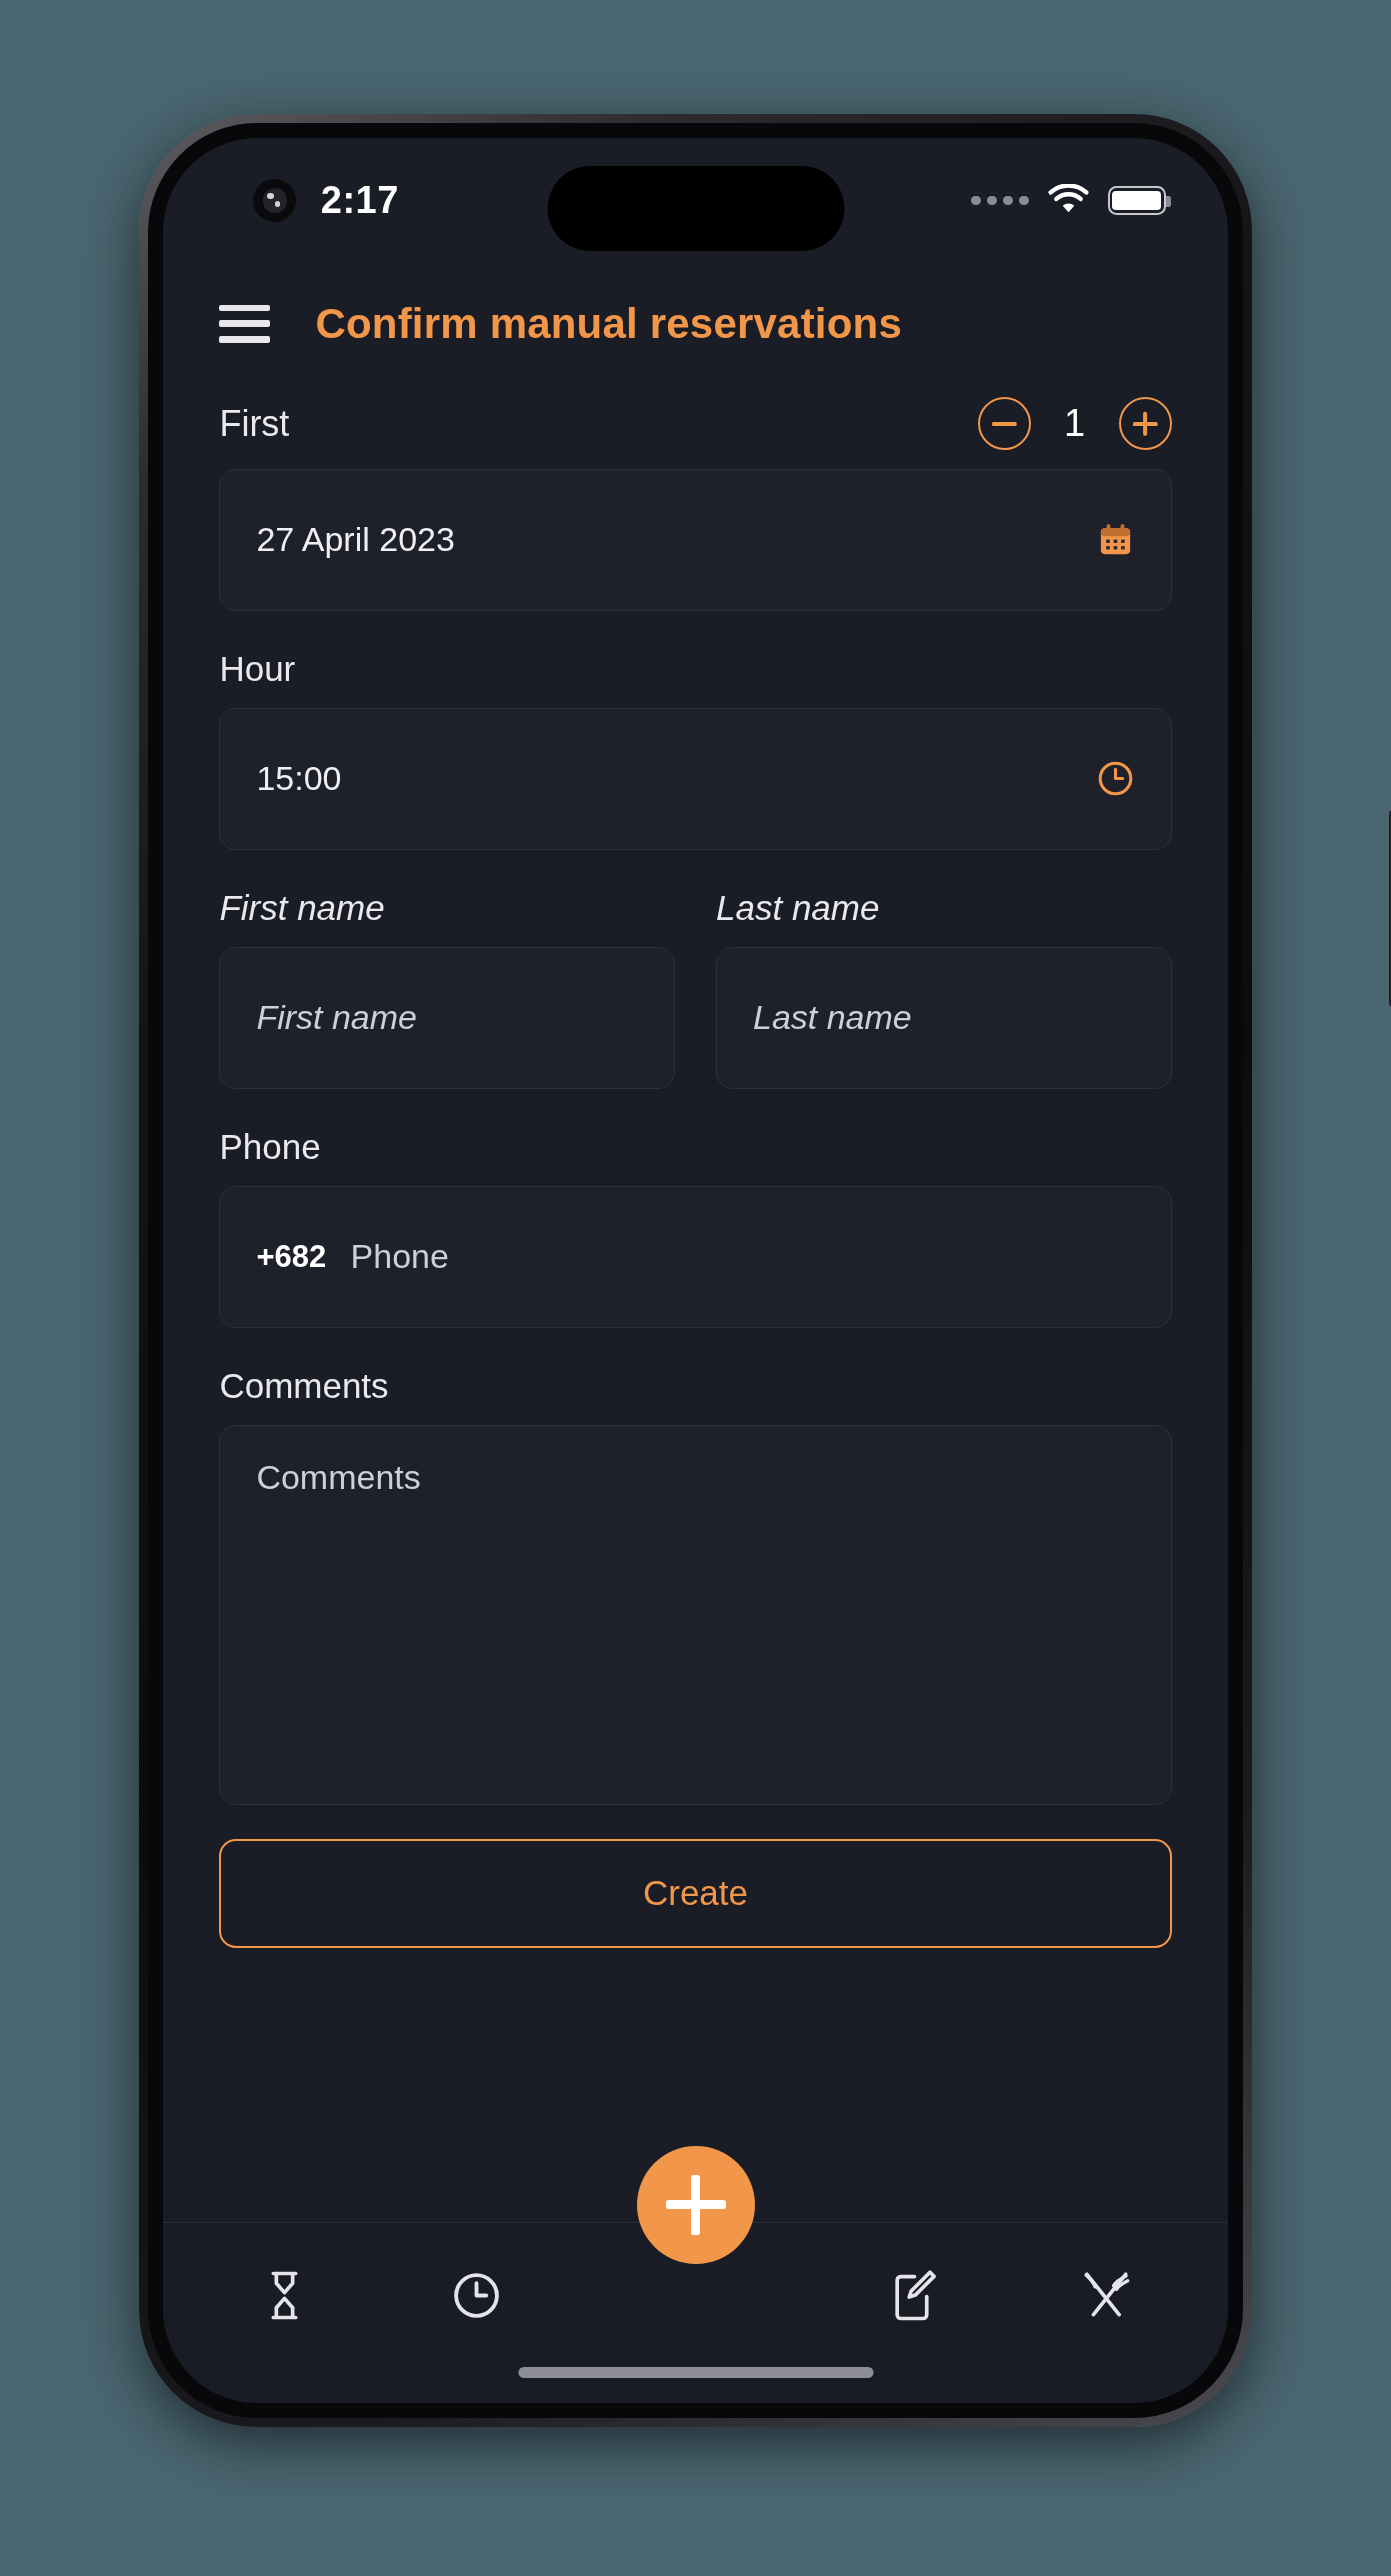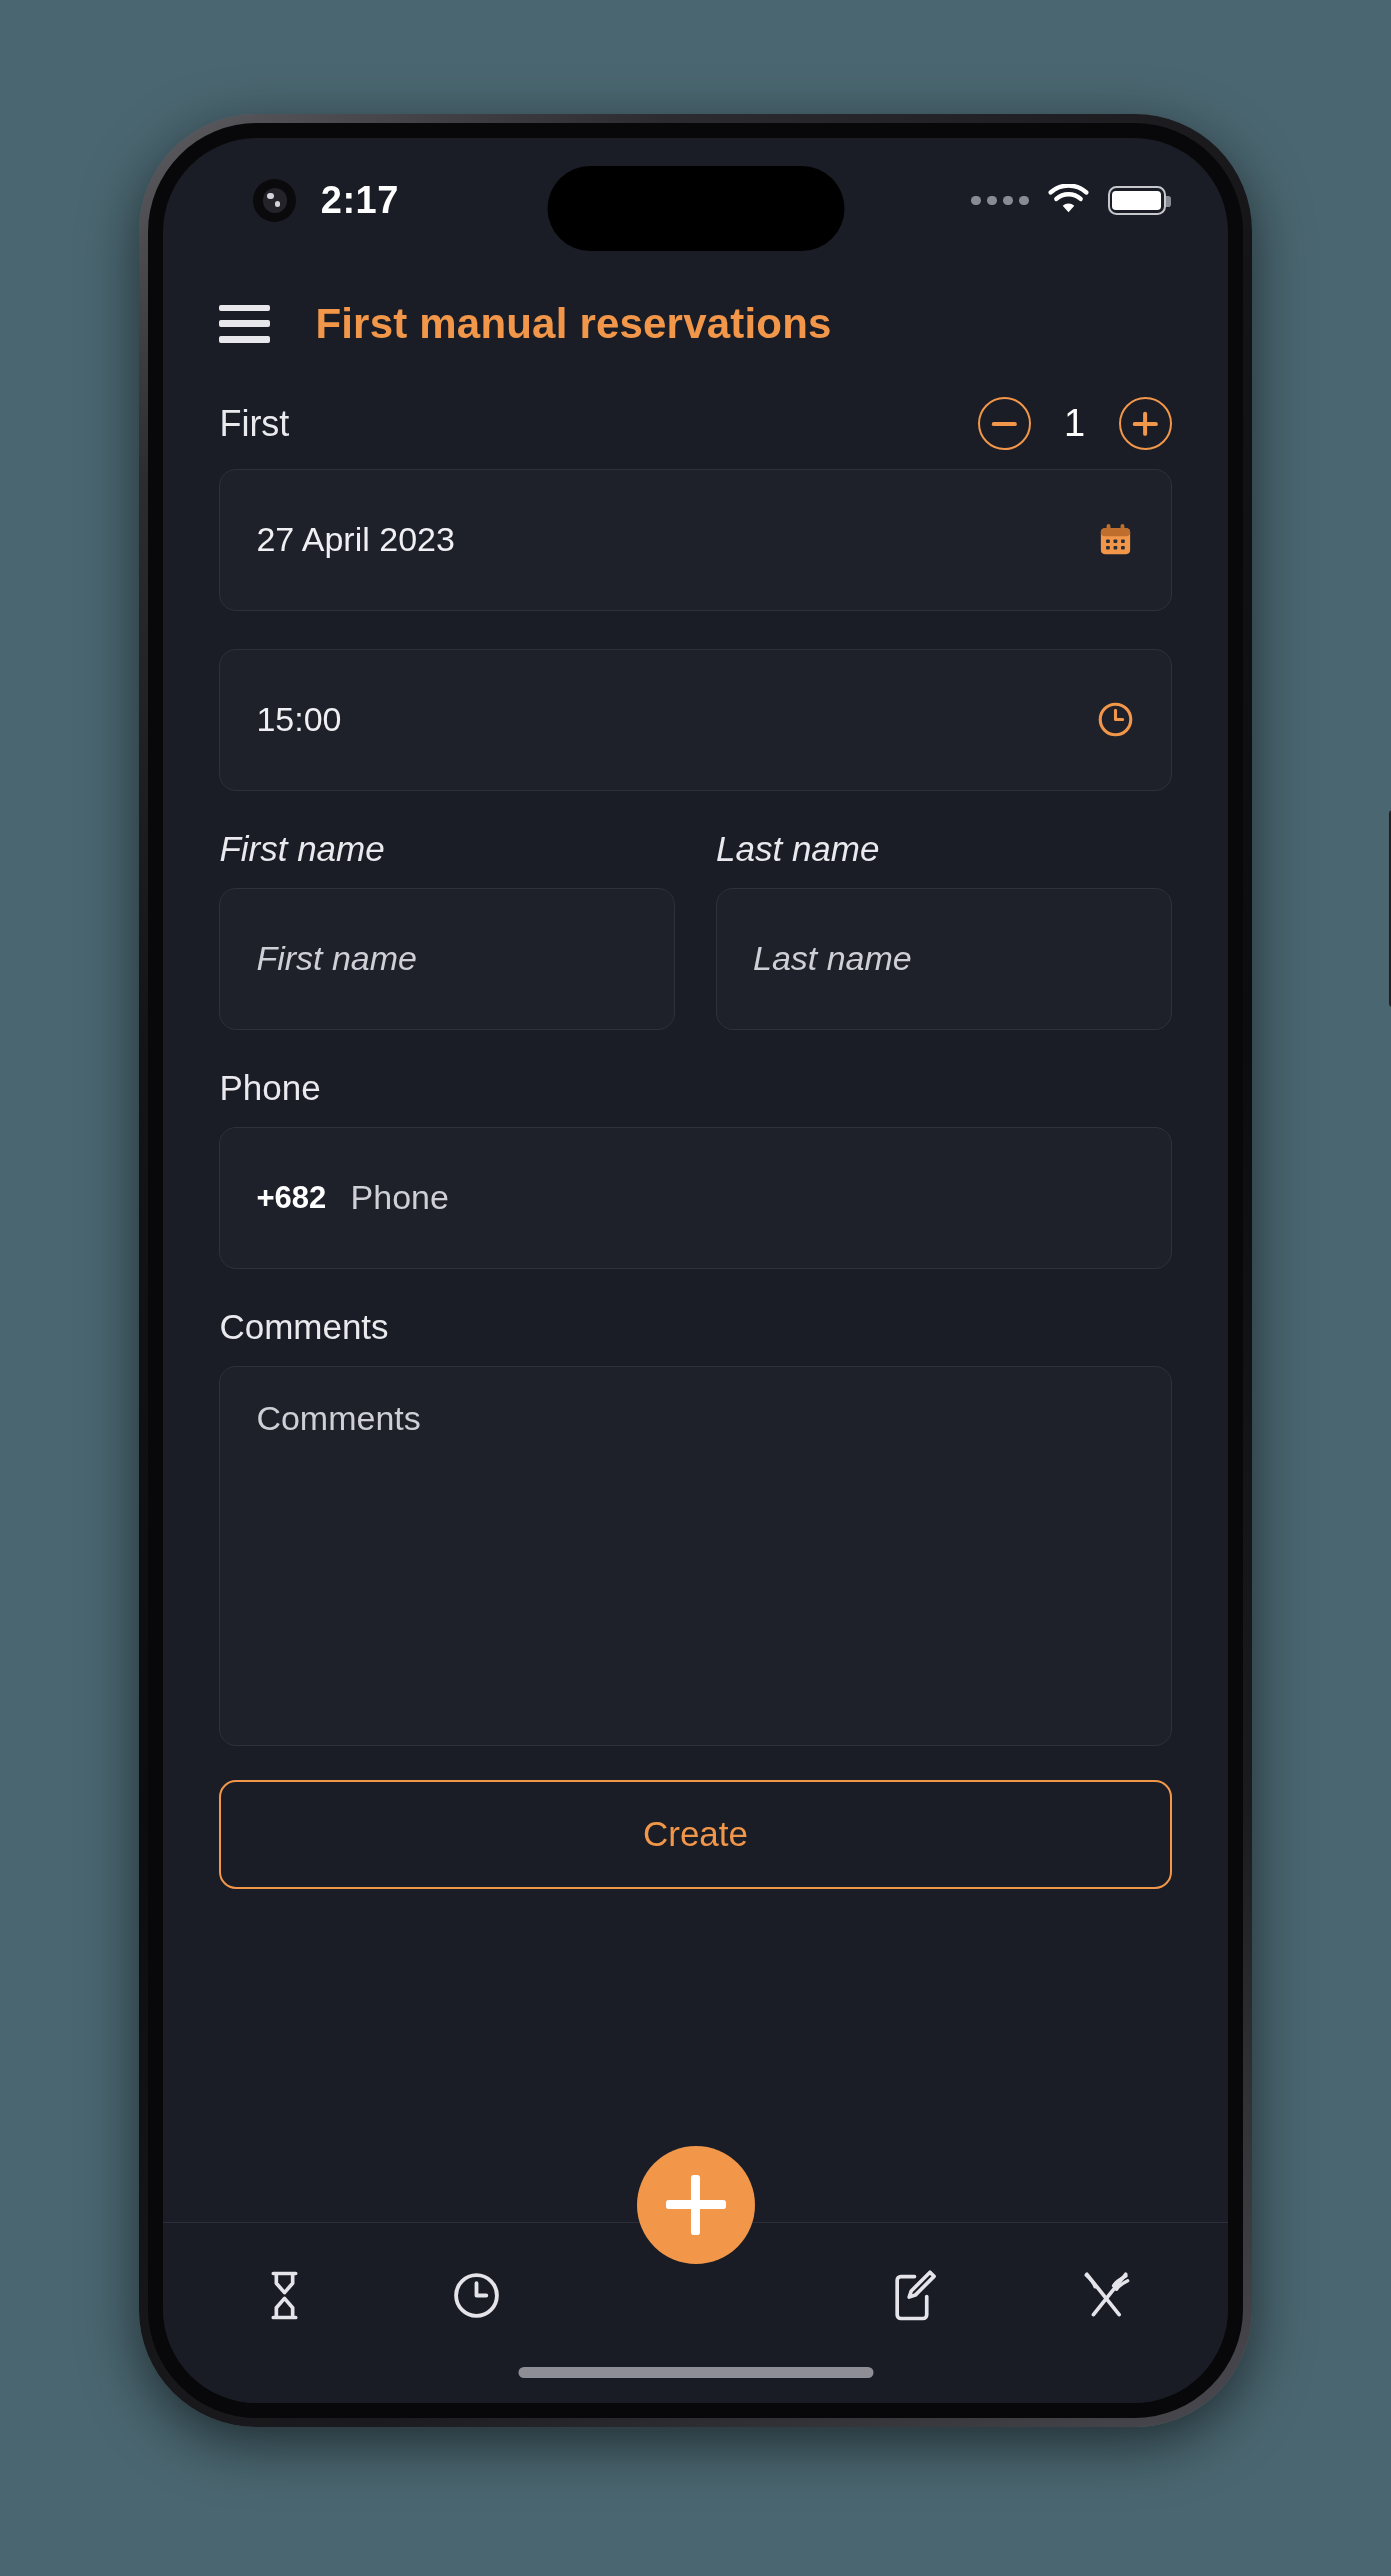--- a/index.html
+++ b/index.html
@@ -314,21 +314,21 @@
             </div>
         </div>
       </div>
 
       <div class="app-header">
         <div class="hamburger">
           <span></span>
             <span></span>
             <span></span>
         </div>
-        <div class="app-title">First manual reservations</div>
+        <div class="app-title">Confirm manual reservations</div>
       </div>
 
       <div class="form-body">
 
         <div class="people-row">
           <div class="people-label">First</div>
           <div class="stepper">
             <div class="circle-btn"></div>
             <div class="people-count">1</div>
             <div class="circle-btn plus"></div>
@@ -348,20 +348,21 @@
                 <rect x="10.8" y="12" width="2.3" height="2.2" rx="0.5"></rect>
                 <rect x="15.4" y="12" width="2.3" height="2.2" rx="0.5"></rect>
                 <rect x="6.2" y="16" width="2.3" height="2.2" rx="0.5"></rect>
                 <rect x="10.8" y="16" width="2.3" height="2.2" rx="0.5"></rect>
                 <rect x="15.4" y="16" width="2.3" height="2.2" rx="0.5"></rect>
               </g>
             </svg>
           </span>
         </div>
 
+        <label class="field-label">Hour</label>
         <div class="input-box">
           <span class="input-value">15:00</span>
           <span class="trailing-icon">
             <svg width="39" height="39" viewBox="0 0 24 24">
               <circle cx="12" cy="12" r="9.4" fill="none" stroke="#f2974a" stroke-width="1.9"></circle>
               <path d="M12 6.4 V12 H16.4" fill="none" stroke="#f2974a" stroke-width="1.9" stroke-linecap="round" stroke-linejoin="round"></path>
             </svg>
           </span>
         </div>
 

